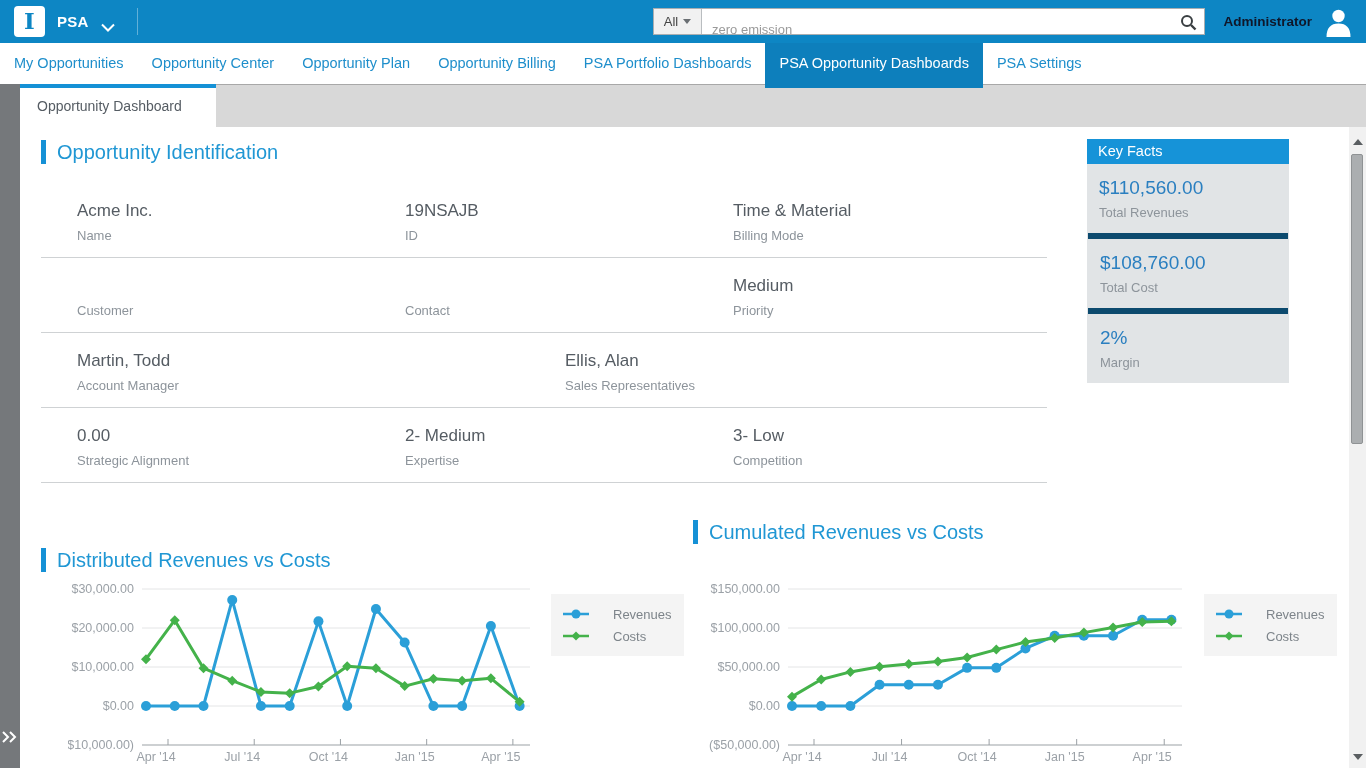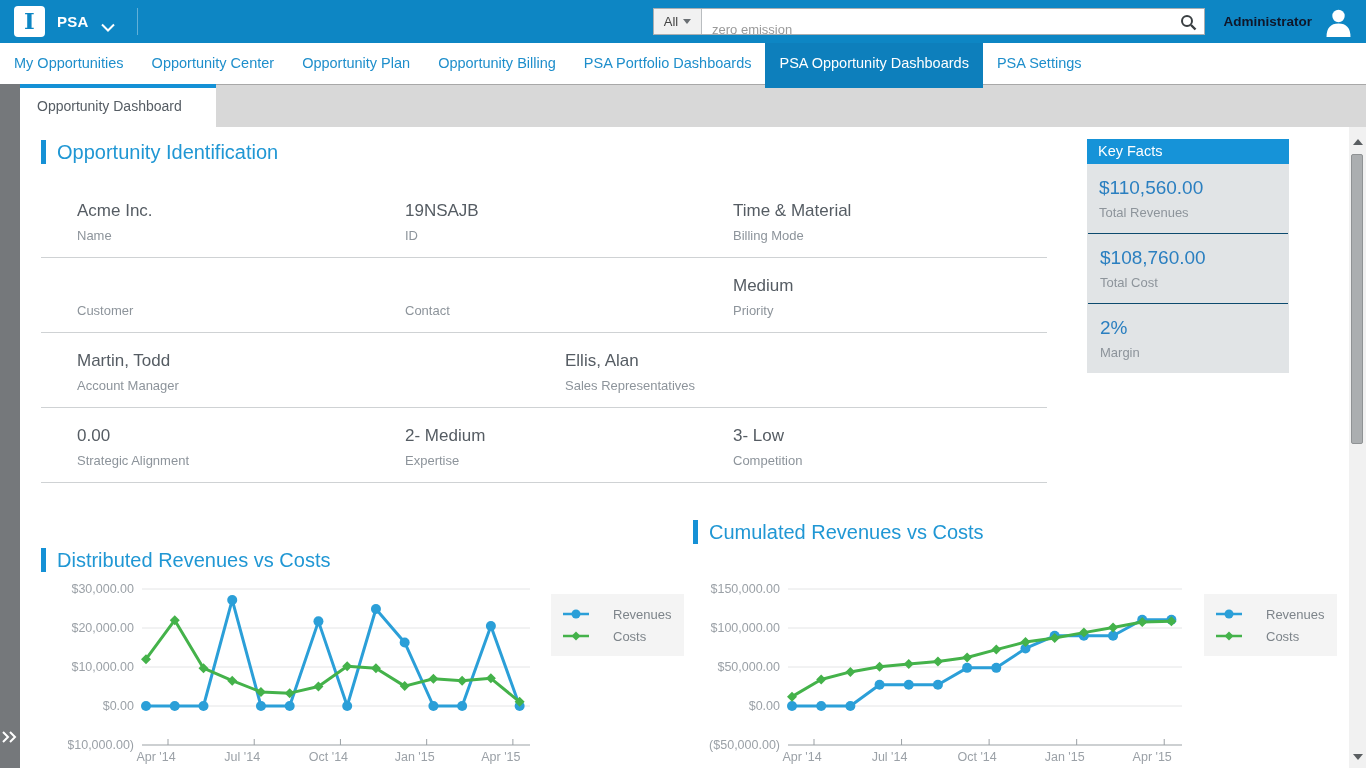--- a/index.html
+++ b/index.html
@@ -62,21 +62,21 @@
   .field-cell { position:absolute; top:18px; }
   .field-value { font-size:17px; color:#555c63; min-height:21px; white-space:nowrap; }
   .field-label { font-size:13px; color:#8d949b; margin-top:6px; white-space:nowrap; }
 
   
   .keyfacts { position:absolute; left:1087px; top:139px; width:202px; }
   .kf-header { height:25px; background:#1693d8; color:#fff; font-size:14.5px;
     line-height:25px; padding-left:11px; }
   .kf-body { background:#e1e4e6; }
   .kf-stat { padding:13px 12px 13px 12px; }
-  .kf-stat + .kf-stat { border-top:1px solid #0c4a6e; margin:0 1px; }
+  .kf-stat + .kf-stat { border-top:6px solid #0c4a6e; margin:0 1px; }
   .kf-value { font-size:19px; color:#2a7fc0; }
   .kf-label { font-size:13px; color:#8d949b; margin-top:6px; }
 
   
   .chart-svg { position:absolute; }
   #chart-0 { left:68px; top:572px; }
   #chart-1 { left:700px; top:572px; }
   svg text { font-family:"Liberation Sans", sans-serif; }
   .legend { position:absolute; background:#f4f4f4; padding:9px 12px; }
   .legend-0 { left:551px; top:594px; }

